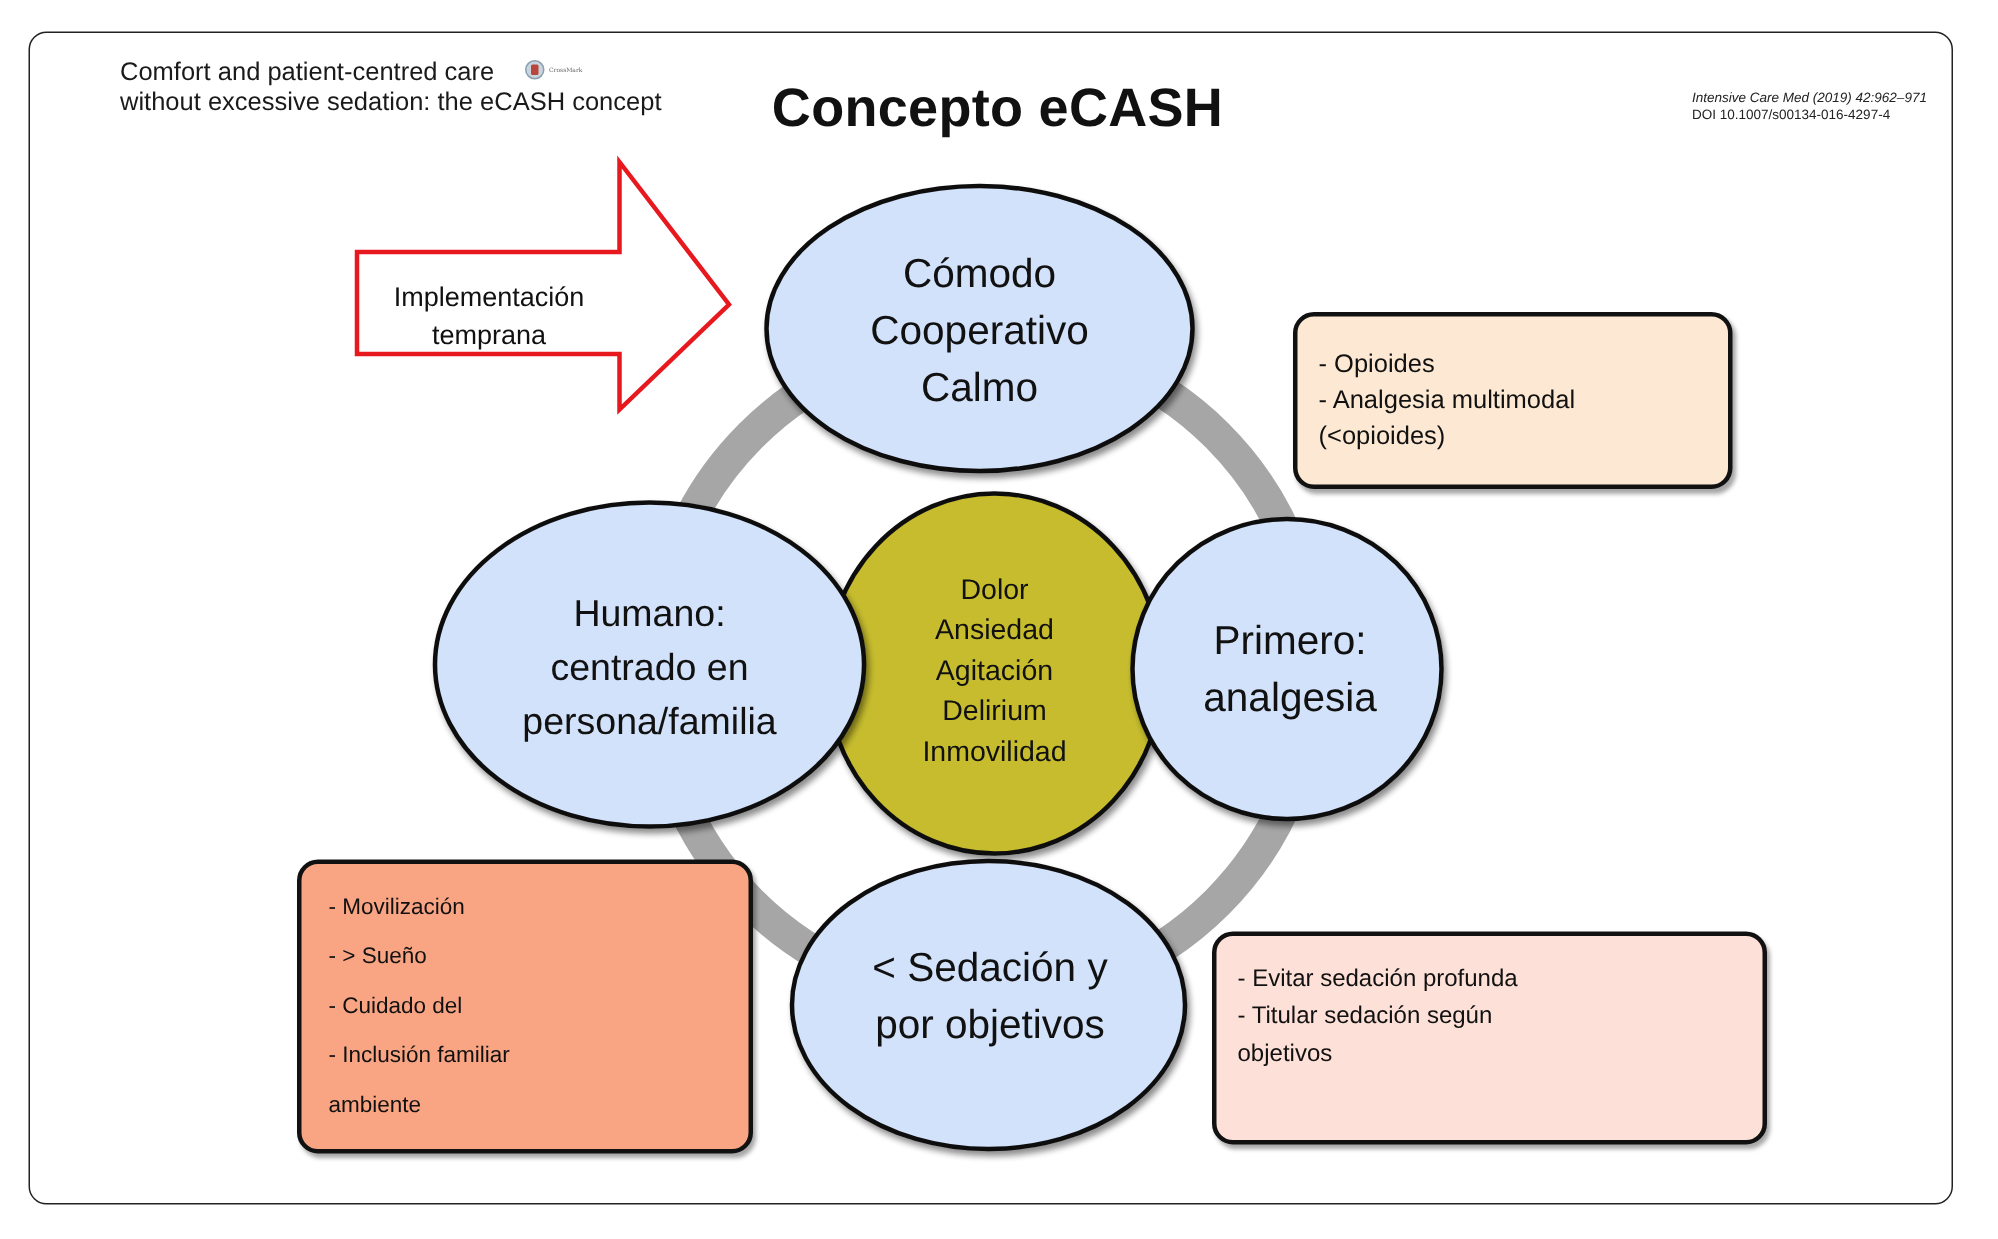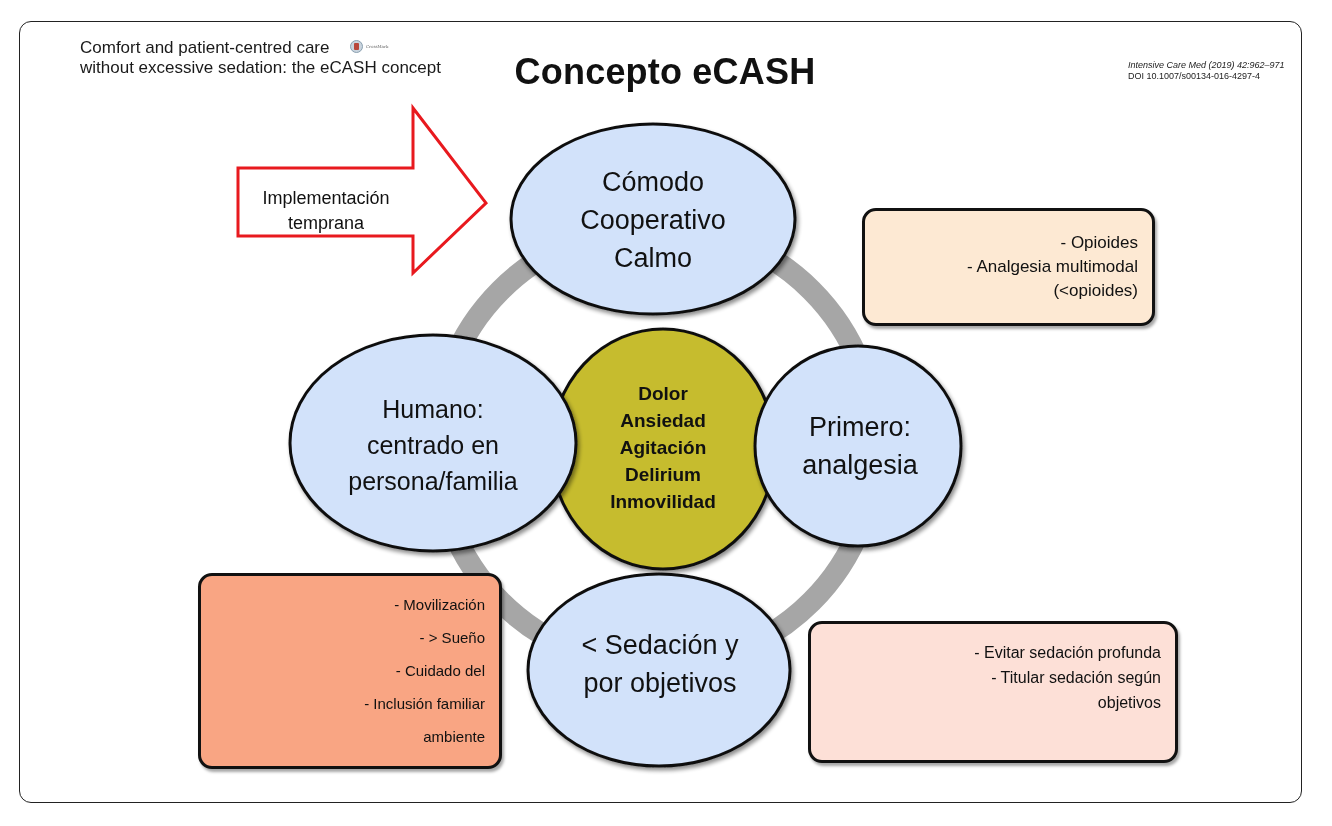--- a/index.html
+++ b/index.html
@@ -16,24 +16,24 @@
   .crossmark .txt { font-size: 4px; color: #666; font-family: "DejaVu Serif", serif; }
   .main-title { position: absolute; left: 500px; top: 50px; width: 330px; text-align: center;
                 font-size: 36px; font-weight: bold; letter-spacing: 0.2px; line-height: 44px; }
   .citation { position: absolute; left: 1128px; top: 60px; font-size: 9px; line-height: 11px; color: #222; }
   .citation .journal { font-style: italic; }
   svg.diagram { position: absolute; left: 0; top: 0; }
   .node-text { position: absolute; text-align: center; display: flex; flex-direction: column;
                align-items: center; justify-content: center; }
   .node-text span { display: block; }
   .ellipse-text { font-size: 27px; line-height: 38px; color: #111; }
-  .center-text { font-size: 19px; font-weight: bold; line-height: 27px; color: #111; }
+  .center-text { font-size: 19px; font-weight: normal; line-height: 27px; color: #111; }
   .arrow-text { font-size: 18px; line-height: 25px; }
   .box { position: absolute; box-sizing: border-box; border: 3px solid #111; border-radius: 14px;
-         box-shadow: 2px 3px 3px rgba(0,0,0,0.35); padding: 0 14px; text-align: right; }
+         box-shadow: 2px 3px 3px rgba(0,0,0,0.35); padding: 0 14px; }
   .box span { display: block; }
   .box-analgesia { left: 862px; top: 208px; width: 293px; height: 118px; background: #fde9d3;
                    font-size: 17px; line-height: 24px; padding-top: 20px; }
   .box-human { left: 157px; top: 573px; width: 304px; height: 196px; background: #f9a583;
                font-size: 15px; line-height: 33px; padding-top: 12px; padding-left: 18px; margin-left: 41px; }
   .box-sedation { left: 808px; top: 621px; width: 370px; height: 142px; background: #fde0d7;
                   font-size: 16px; line-height: 25px; padding-top: 16px; padding-left: 14px; }
 </style>
 </head>
 <body>

